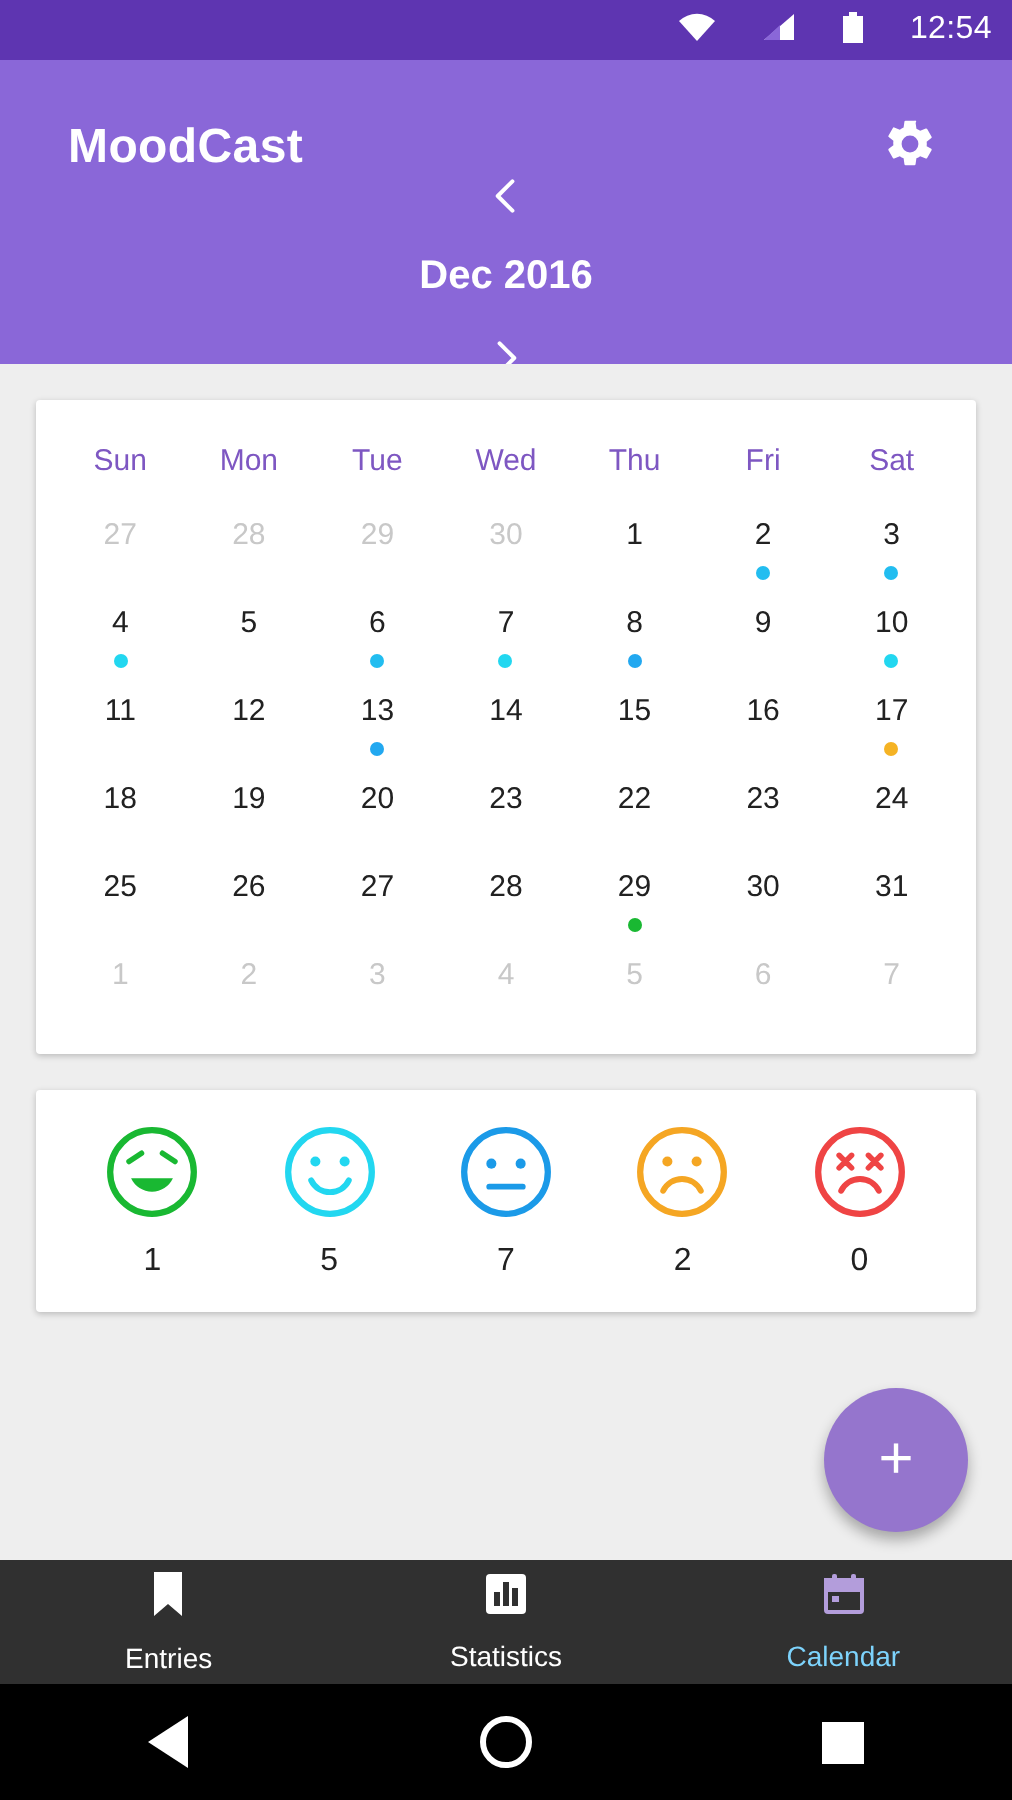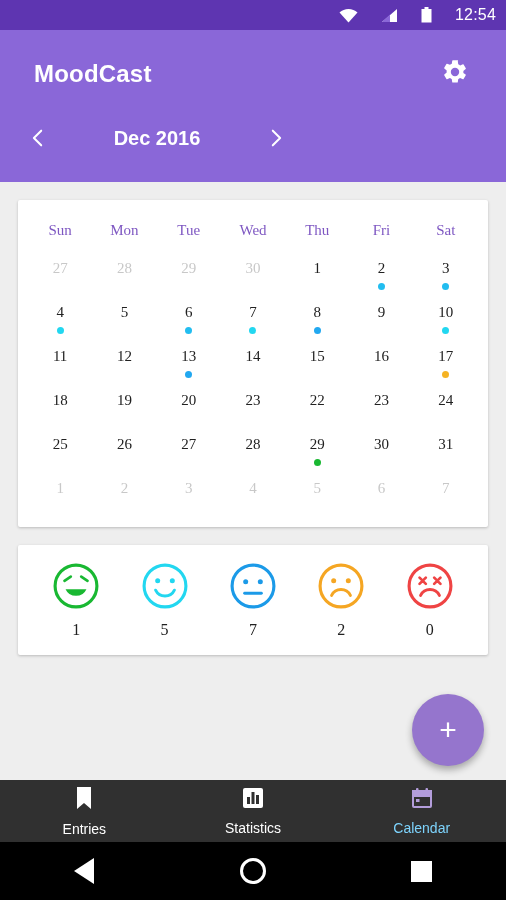--- a/index.html
+++ b/index.html
@@ -29,21 +29,21 @@
     background: #5e35b1;
     display: flex;
     align-items: center;
     justify-content: flex-end;
     padding-right: 10px;
     box-sizing: border-box;
     flex: 0 0 auto;
   }
   .statusbar .icons {
     display: flex;
-    align-items: center;
+    align-items: flex-start;
     gap: 23px;
   }
   .status-clock {
     color: #ffffff;
     font-size: 16px;
     letter-spacing: .2px;
   }
   .wifi-icon svg, .signal-icon svg, .battery-icon svg { display: block; }
 
   
@@ -68,21 +68,23 @@
   }
   .gear-btn {
     width: 34px; height: 34px;
     display: flex; align-items: center; justify-content: center;
     cursor: pointer;
   }
   .appbar-month {
     height: 64px;
     display: flex;
     align-items: center;
+    justify-content: center;
     gap: 18px;
+    flex-direction: column;
   }
   .month-label {
     color: #ffffff;
     font-size: 20px;
     font-weight: bold;
     min-width: 150px;
     text-align: center;
   }
   .arrow-btn {
     width: 52px; height: 48px;
@@ -97,21 +99,20 @@
     position: relative;
     background: #eeeeee;
     padding: 18px;
     box-sizing: border-box;
   }
 
   .card {
     background: #ffffff;
     border-radius: 2px;
     box-shadow: 0 1px 3px rgba(0,0,0,0.22);
-    font-family: Liberation Serif, serif;
   }
 
   
   .calendar-card {
     padding: 14px 10px 10px 10px;
     box-sizing: border-box;
   }
   table.cal {
     width: 100%;
     border-collapse: collapse;

